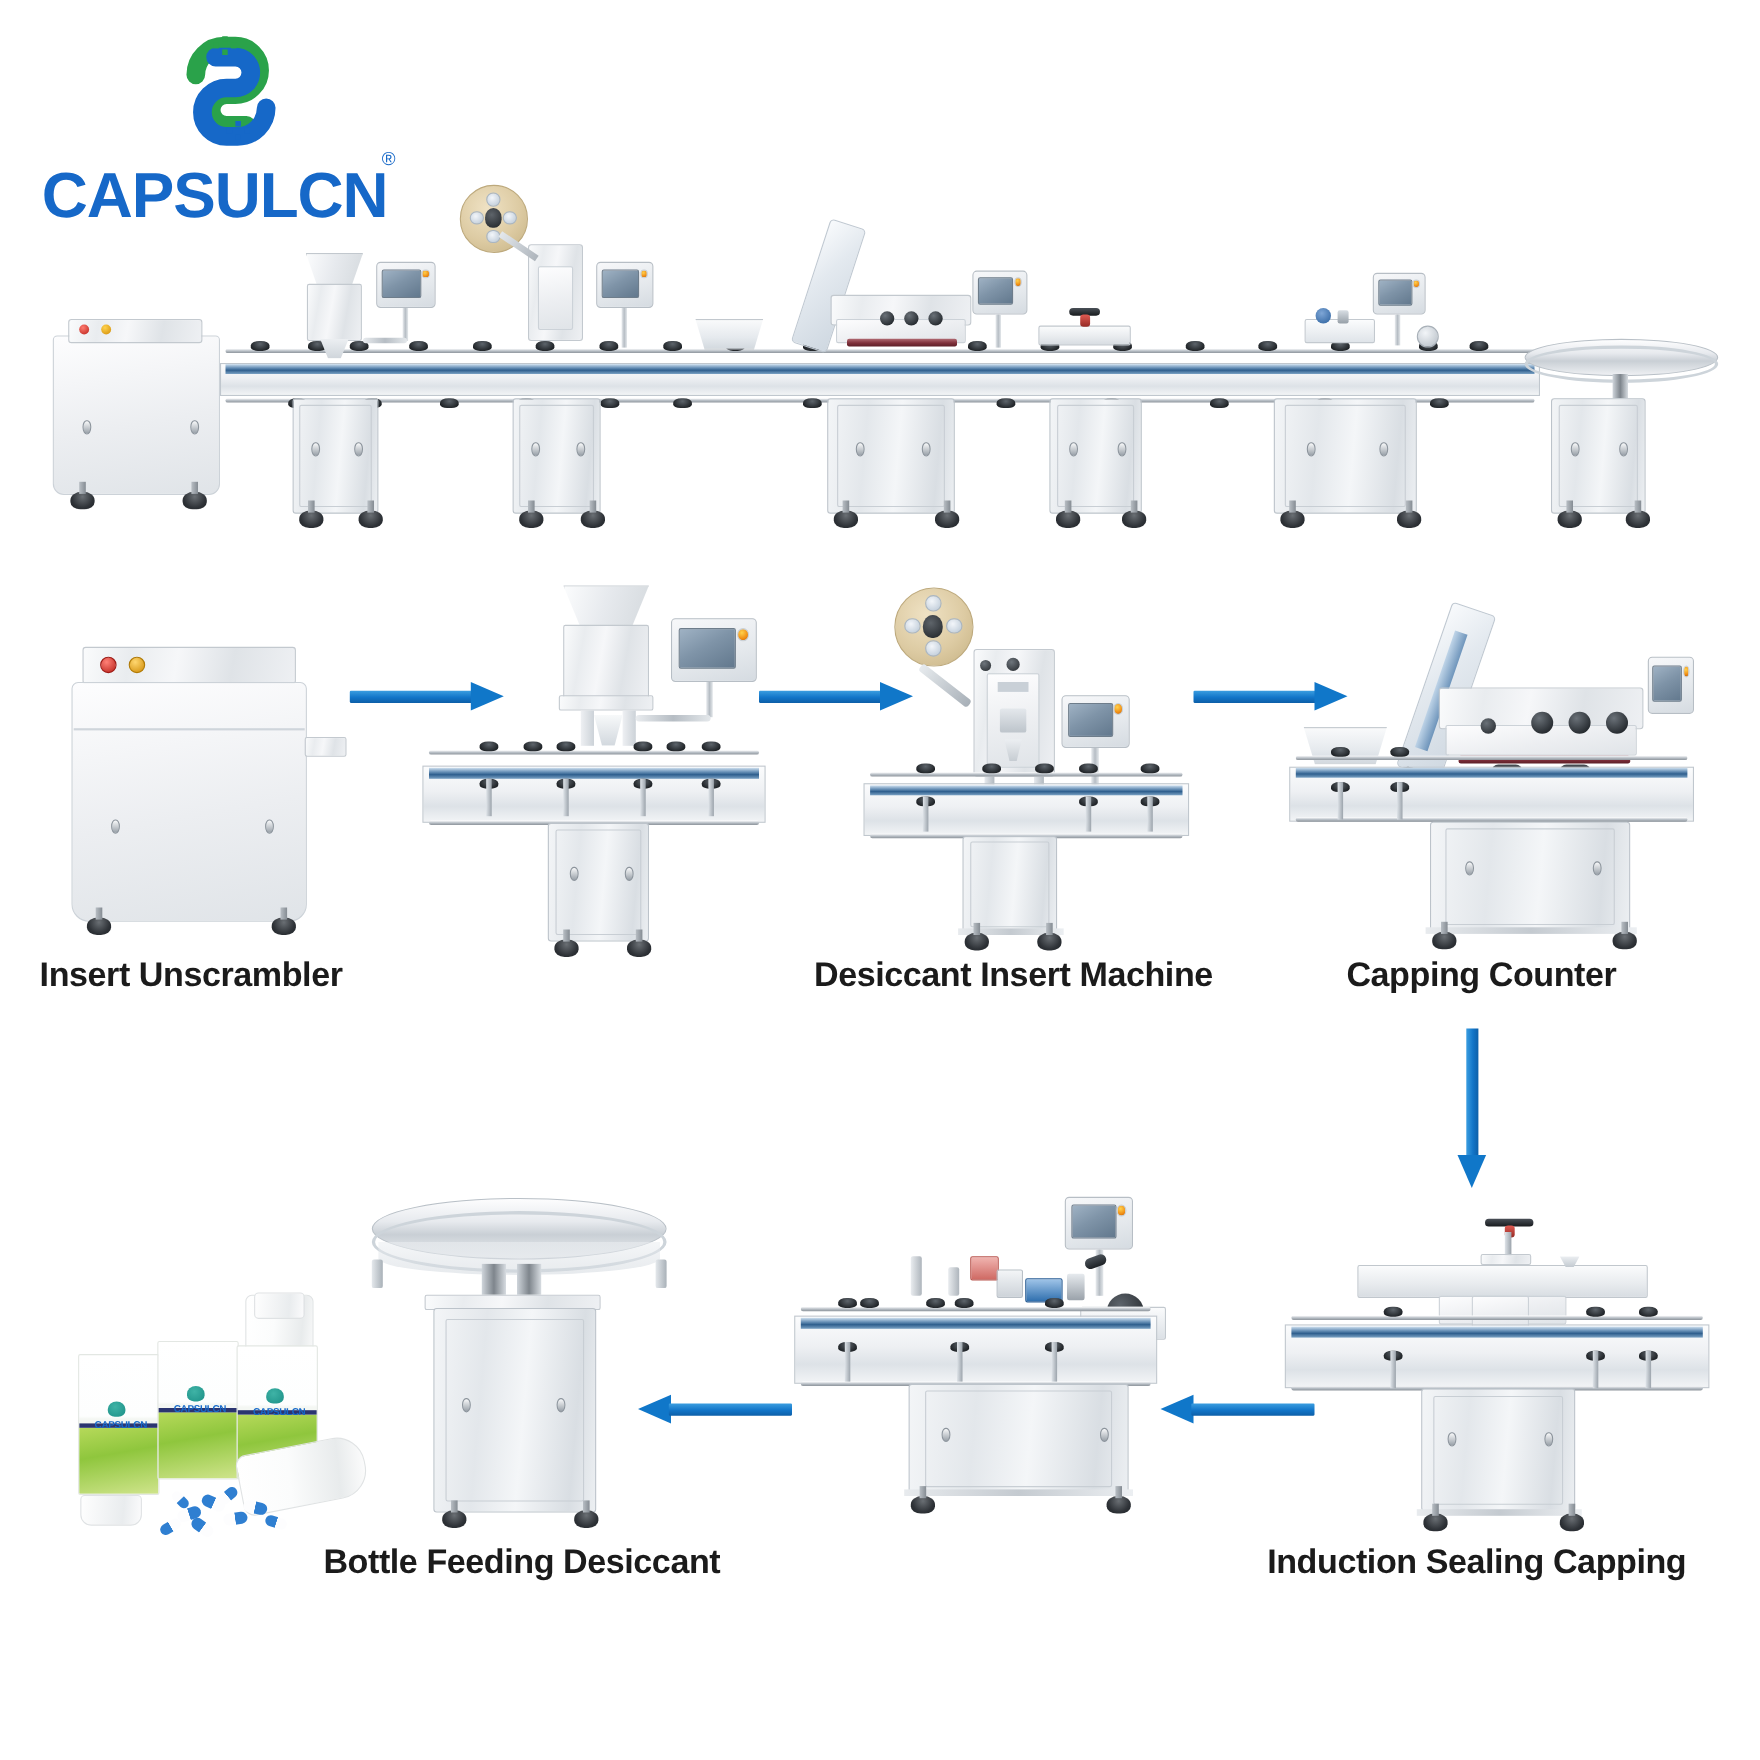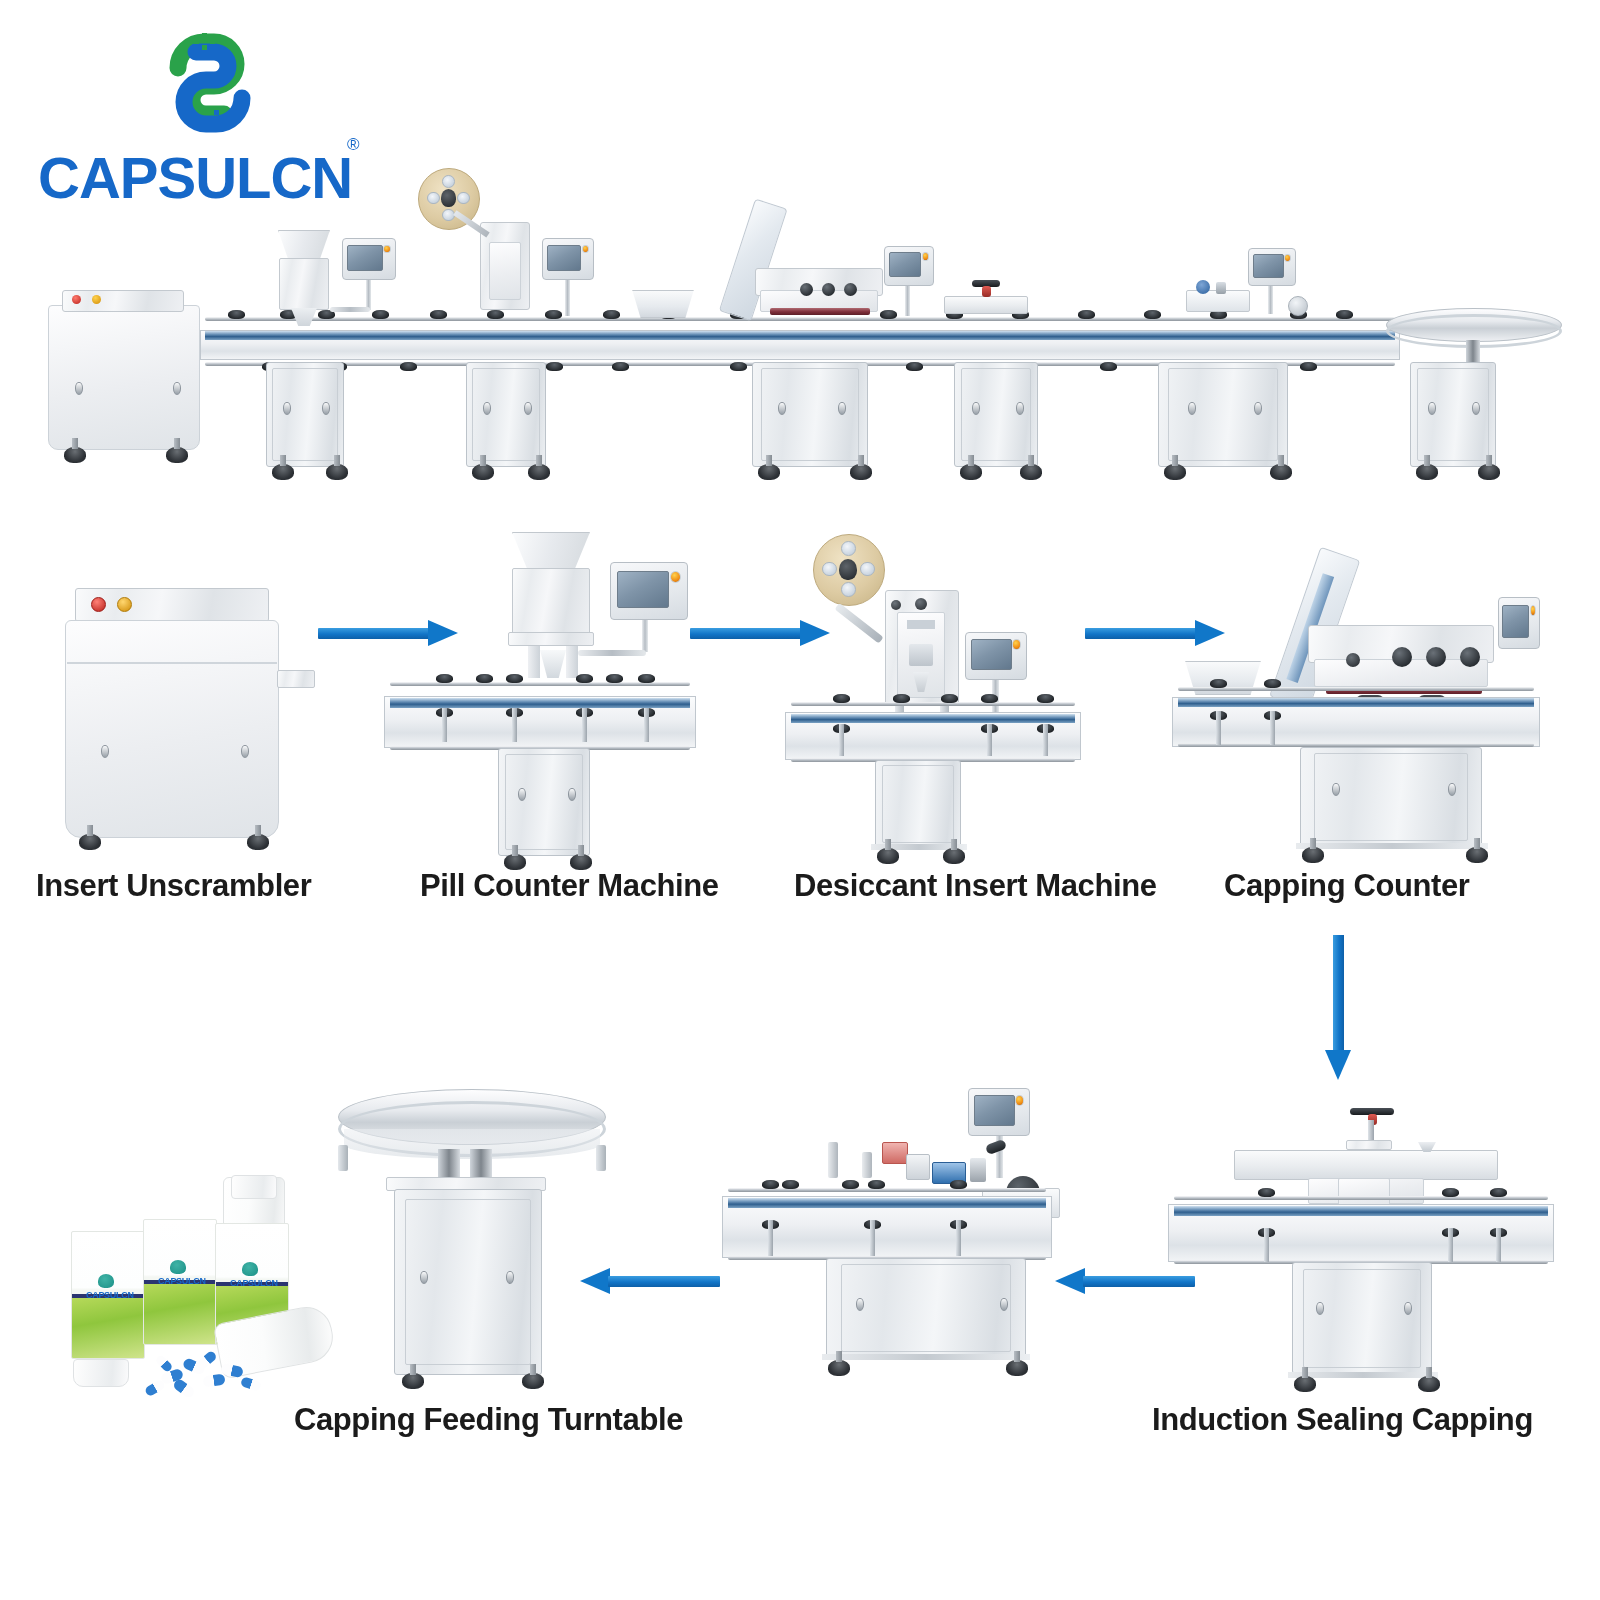--- a/index.html
+++ b/index.html
@@ -579,22 +579,21 @@
 
     <div class="cabinet" style="left:150px;top:212px;width:182px;height:100px;"></div>
     <div class="doorlock" style="left:182px;top:248px;"></div>
     <div class="doorlock" style="left:298px;top:248px;"></div>
     <div class="legbar" style="left:146px;top:308px;width:192px;height:6px;"></div>
     <div class="foot" style="left:152px;top:312px;"></div>
     <div class="foot" style="left:316px;top:312px;"></div>
   </div>
 
   <div class="caption" style="left:36px;top:868px;">Insert Unscrambler</div>
-  <div class="caption" style="left:420px;top:868px;">Pill Counter Machine</div>
-  <div class="caption" style="left:794px;top:868px;">Desiccant Insert Machine</div>
+  <div class="caption" style="left:740px;top:868px;">Desiccant Insert Machine</div>
   <div class="caption" style="left:1224px;top:868px;">Capping Counter</div>
 
   <div class="arrow-v" style="left:1325px;top:935px;height:145px;">
     <div class="shaft" style="height:116px;"></div>
       <div class="head"></div>
   </div>
 
   <div class="prod" style="left:55px;top:1175px;width:280px;height:230px;">
 
     <div class="bottle" style="left:168px;top:2px;width:62px;height:96px;border-radius:6px 6px 10px 10px;"></div>
@@ -726,16 +725,16 @@
     <div class="rail-post" style="left:336px;top:138px;height:34px;"></div>
 
     <div class="cabinet" style="left:132px;top:172px;width:140px;height:112px;"></div>
     <div class="doorlock" style="left:156px;top:212px;"></div>
     <div class="doorlock" style="left:244px;top:212px;"></div>
     <div class="legbar" style="left:128px;top:282px;width:150px;height:6px;"></div>
     <div class="foot" style="left:134px;top:286px;"></div>
     <div class="foot" style="left:258px;top:286px;"></div>
   </div>
 
-  <div class="caption" style="left:294px;top:1402px;">Capping Feeding Turntable</div>
+  <div class="caption" style="left:294px;top:1402px;">Bottle Feeding Desiccant</div>
   <div class="caption" style="left:1152px;top:1402px;">Induction Sealing Capping</div>
 
 </div>
 
 </body></html>

